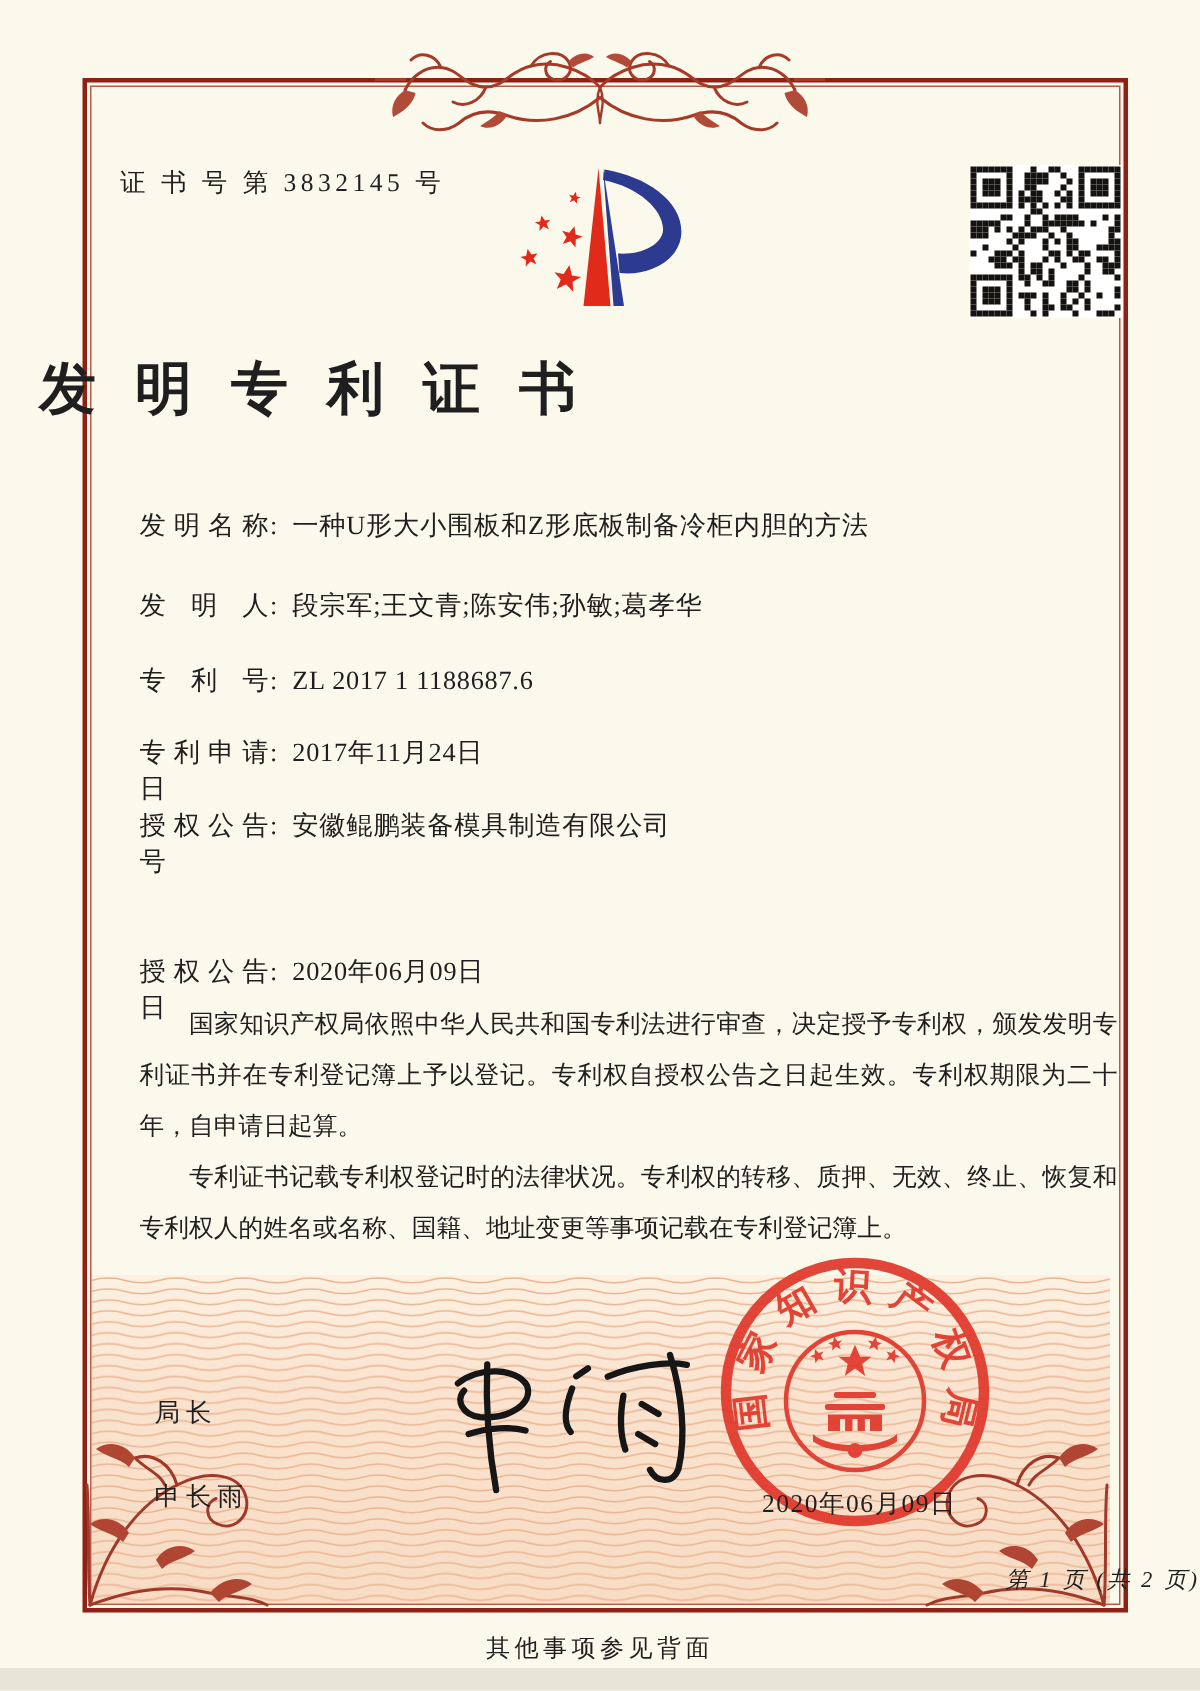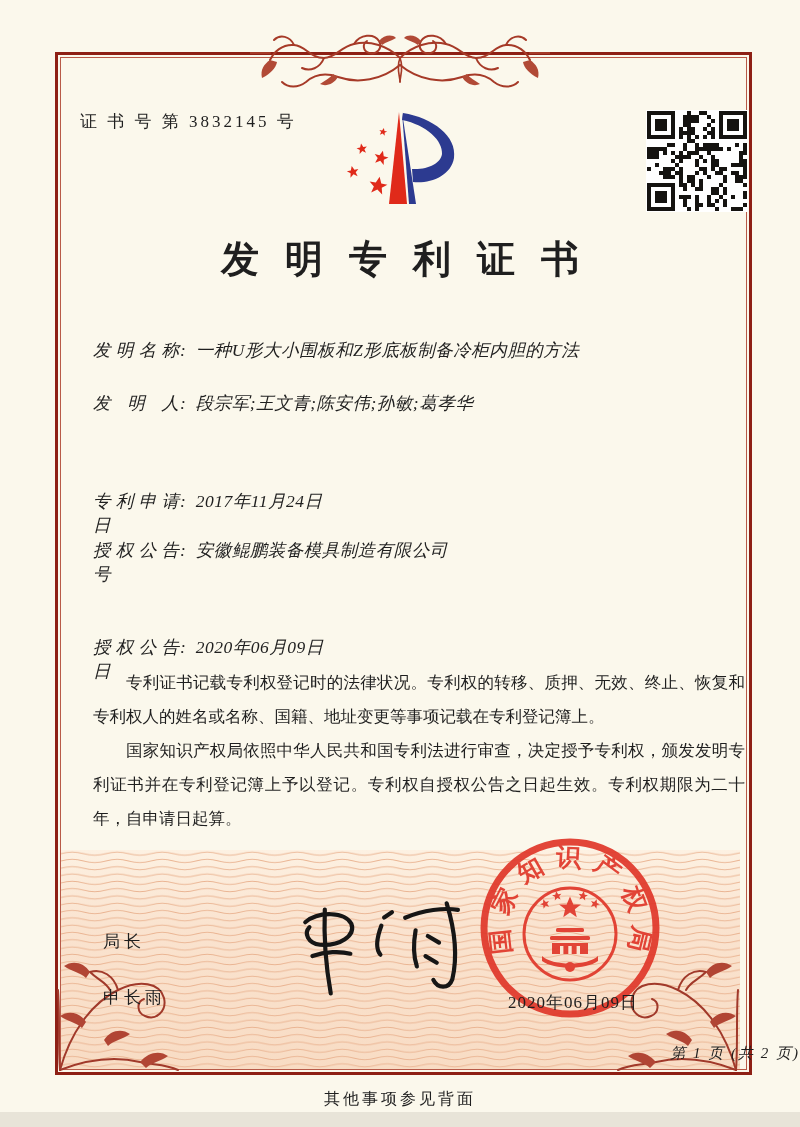--- a/index.html
+++ b/index.html
@@ -12,24 +12,24 @@
   
   #frame-outer{position:absolute;left:55px;top:52px;width:691px;height:1017px;
     border:3px solid #8e2015;}
   #frame-inner{position:absolute;left:2px;top:2px;right:2px;bottom:2px;
     border:1px solid #b85a48;}
   
   #wave-band{left:61px;top:850px;width:679px;height:219px;}
   
   #cert-no{left:80px;top:110px;font-size:17px;letter-spacing:3px;}
   
-  #title{left:0;right:0;top:234px;text-align:center;font-size:38px;
+  #title{left:0;right:0;top:234px;text-align:left;font-size:38px;
     font-weight:700;letter-spacing:26px;text-indent:26px;}
   
-  .row{position:absolute;left:93px;width:655px;font-size:17.5px;line-height:24px;font-style:italic;}
+  .row{position:absolute;left:93px;width:655px;font-size:17.5px;line-height:24px;}
   .lbl{display:inline-block;width:86px;text-align:justify;text-align-last:justify;vertical-align:top;}
   .colon{display:inline-block;margin:0 10px 0 1px;}
   .val{letter-spacing:0.5px;}
   #grant-no-pair{position:absolute;left:314px;top:0;}
   
   #body-text{left:93px;top:666px;width:652px;font-size:16.5px;line-height:34px;
     text-align:justify;}
   #body-text p{margin:0;text-indent:2em;}
   
   #sig-title{left:103px;top:930px;font-size:17px;letter-spacing:4px;}
@@ -406,35 +406,38 @@
     </svg>
 
   <div id="title" class="abs">发明专利证书</div>
 
   <div class="row" style="top:338px">
     <span class="lbl">发明名称</span><span class="colon">:</span><span class="val">一种U形大小围板和Z形底板制备冷柜内胆的方法</span>
   </div>
   <div class="row" style="top:391px">
     <span class="lbl">发明人</span><span class="colon">:</span><span class="val">段宗军;王文青;陈安伟;孙敏;葛孝华</span>
   </div>
+  <div class="row" style="top:441px">
+    <span class="lbl">专利号</span><span class="colon">:</span><span class="val">ZL 2017 1 1188687.6</span>
+  </div>
   <div class="row" style="top:489px">
     <span class="lbl">专利申请日</span><span class="colon">:</span><span class="val">2017年11月24日</span>
   </div>
   <div class="row" style="top:538px">
     <span class="lbl">授权公告号</span><span class="colon">:</span><span class="val">安徽鲲鹏装备模具制造有限公司</span>
   </div>
   <div class="row" style="top:635px">
     <span>
       <span class="lbl">授权公告日</span><span class="colon">:</span><span class="val">2020年06月09日</span>
     </span>
   </div>
 
   <div id="body-text" class="abs">
+    <p>国家知识产权局依照中华人民共和国专利法进行审查，决定授予专利权，颁发发明专利证书并在专利登记簿上予以登记。专利权自授权公告之日起生效。专利权期限为二十年，自申请日起算。</p>
     <p>专利证书记载专利权登记时的法律状况。专利权的转移、质押、无效、终止、恢复和专利权人的姓名或名称、国籍、地址变更等事项记载在专利登记簿上。</p>
-    <p>国家知识产权局依照中华人民共和国专利法进行审查，决定授予专利权，颁发发明专利证书并在专利登记簿上予以登记。专利权自授权公告之日起生效。专利权期限为二十年，自申请日起算。</p>
   </div>
 
   <div id="sig-title" class="abs">局长</div>
   <div id="sig-name" class="abs">申长雨</div>
   <svg id="signature-svg" class="abs" width="245" height="108">
     <g stroke="#161616" stroke-width="4.2" fill="none" stroke-linecap="round" transform="rotate(-2 120 50)">
       <path d="M104,16 C102,42 103,72 107,100"></path>
       <path d="M84,28 C98,17 124,19 130,31 C134,43 118,53 98,51 C86,49 82,39 88,33"></path>
       <path d="M90,62 C103,58 118,58 128,61"></path>
       <path d="M160,34 C155,46 153,57 158,63"></path>

